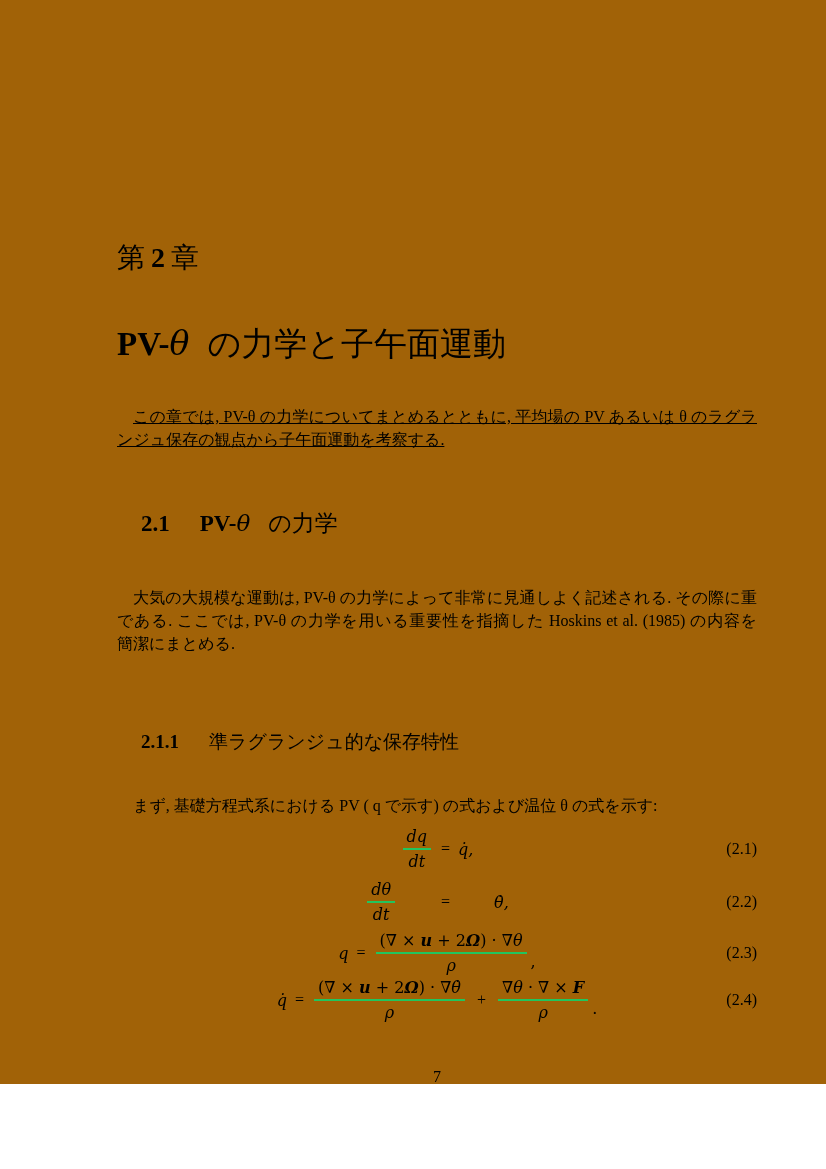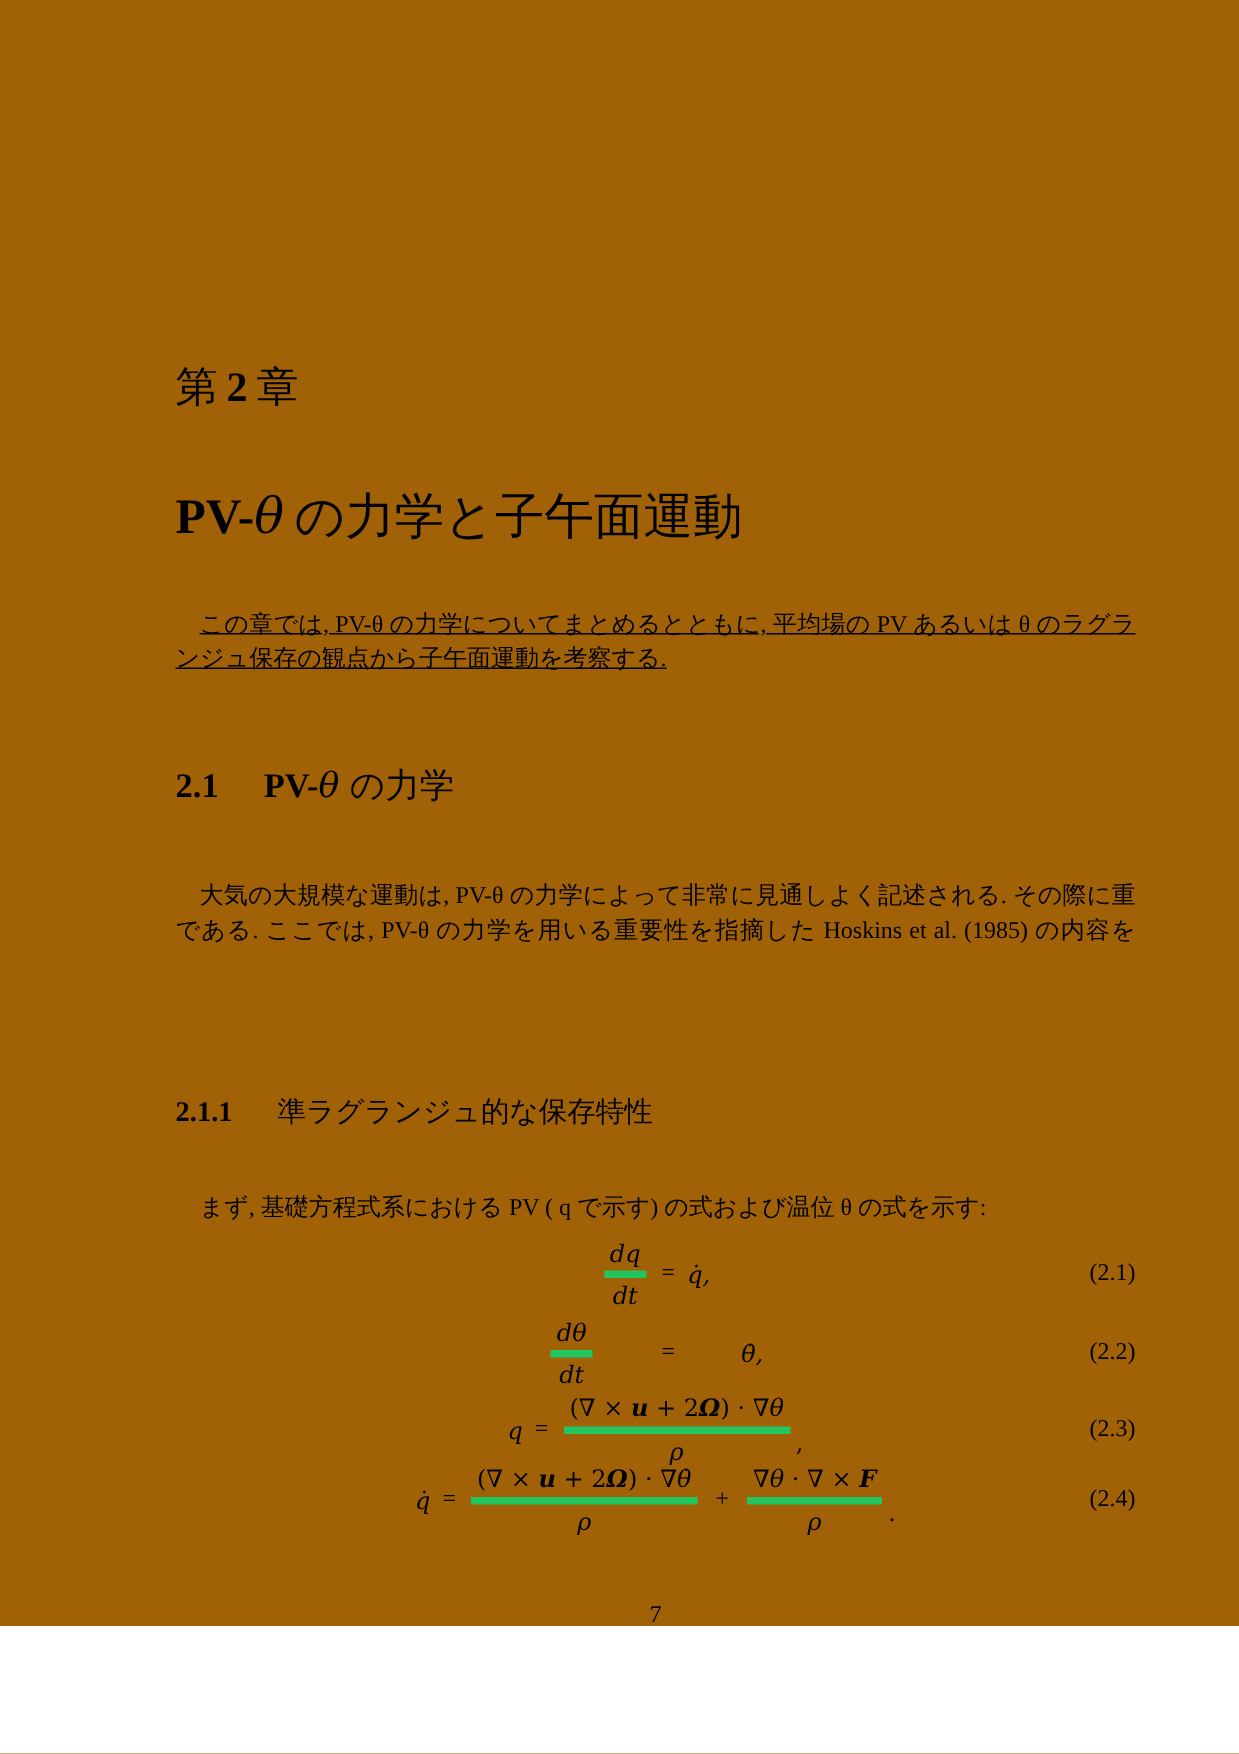--- a/index.html
+++ b/index.html
@@ -35,23 +35,23 @@
     white-space: nowrap;
   }
   .subsection-head {
     left: 117px; top: 732px;
     font-size: 19px; line-height: 1;
     white-space: nowrap;
   }
   .latin-bold { font-weight: bold; font-family: "Liberation Serif", "DejaVu Serif", serif; }
   .math-theta { font-style: italic; font-family: "DejaVu Serif", serif; }
   .jp-gothic  { font-family: "Liberation Sans", "DejaVu Sans", sans-serif; font-weight: 500; }
-  .gap-l { margin-left: 7px; }
+  .gap-l { margin-left: 18px; }
   .gap-m { margin: 0 6px; }
-  .head-gap { margin-right: 30px; }
+  .head-gap { margin-right: 30px; margin-left: 24px; }
 
   
   .para {
     left: 117px; width: 640px;
     font-size: 16px; line-height: 23px;
   }
   .para1 { top: 405px; text-decoration: underline; }
   .para2 { top: 586px; }
   .para3 { top: 794px; }
   .line { text-align: justify; text-align-last: justify; }
@@ -67,21 +67,21 @@
   .eq1 { top: 826px; }
   .eq2 { top: 879px; gap: 36px; }
   .eq3 { top: 930px; }
   .eq4 { top: 977px; }
   .eq-label {
     position: absolute; right: 0; top: 0; height: 46px;
     display: flex; align-items: center;
     font-size: 16px; font-style: normal;
   }
   .frac { display: inline-flex; flex-direction: column; align-items: center; margin: 0 2px; }
-  .frac .num { padding: 0 4px 2px 4px; border-bottom: 5px solid #22c55e; white-space: pre; }
+  .frac .num { padding: 0 4px 2px 4px; border-bottom: 2px solid #22c55e; white-space: pre; }
   .frac .den { padding-top: 2px; }
   .m  { font-style: italic; font-family: "DejaVu Serif", serif; }
   .mr { font-style: normal; font-family: "DejaVu Serif", serif; white-space: pre; }
   .bi { font-style: italic; font-weight: bold; font-family: "DejaVu Serif", serif; }
   .rel { margin: 0 8px; font-style: normal; }
   .plus { margin: 0 10px; font-style: normal; }
   .tail { position: relative; top: 8px; margin-left: 2px; }
 
   
   .page-num {
@@ -107,20 +107,21 @@
     <div class="line last">ンジュ保存の観点から子午面運動を考察する.</div>
   </div>
 
   <div class="abs section-head">
     <span class="latin-bold head-gap">2.1</span><span class="latin-bold">PV-</span><span class="math-theta">θ</span><span class="jp-gothic gap-l">の力学</span>
   </div>
 
   <div class="abs para para2">
     <div class="line first">大気の大規模な運動は, PV-θ の力学によって非常に見通しよく記述される. その際に重</div>
     <div class="line">である. ここでは, PV-θ の力学を用いる重要性を指摘した Hoskins et al. (1985) の内容を</div>
+    <div class="line last">簡潔にまとめる.</div>
   </div>
 
   <div class="abs subsection-head">
     <span class="latin-bold head-gap">2.1.1</span><span class="jp-gothic">準ラグランジュ的な保存特性</span>
   </div>
 
   <div class="abs para para3">
     <div class="line first last">まず, 基礎方程式系における PV ( q で示す) の式および温位 θ の式を示す:</div>
   </div>
 

